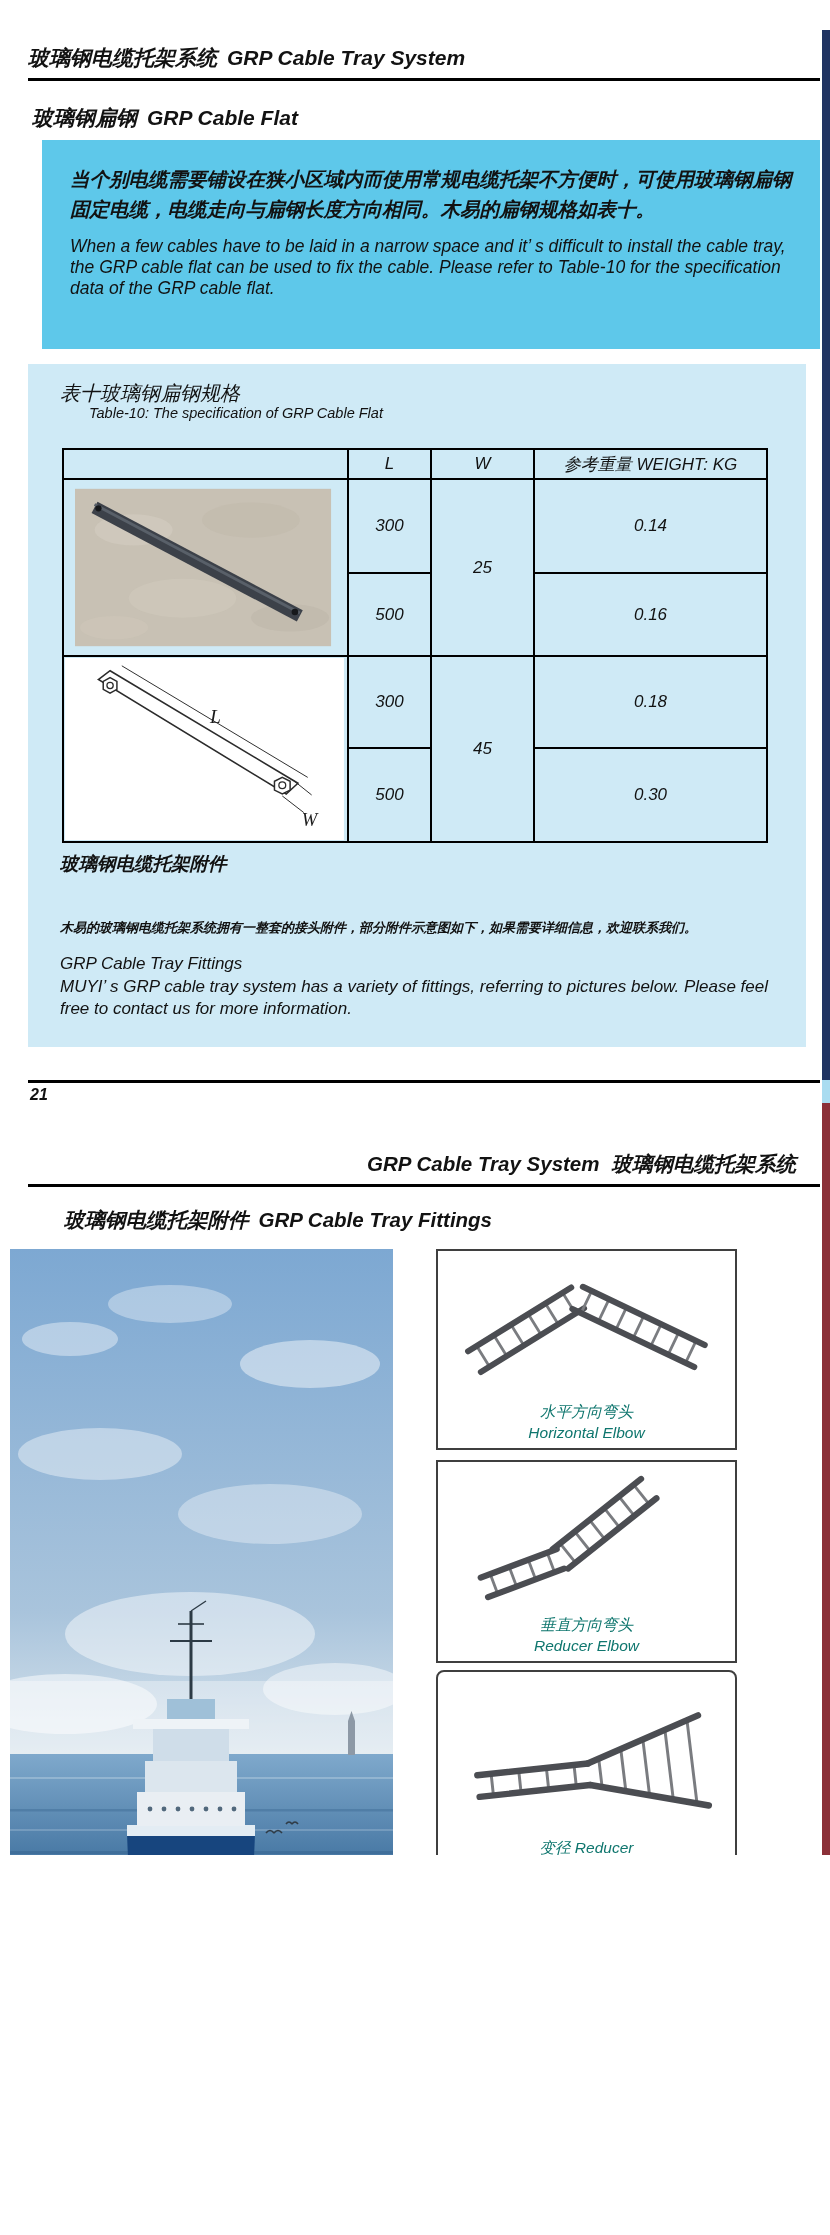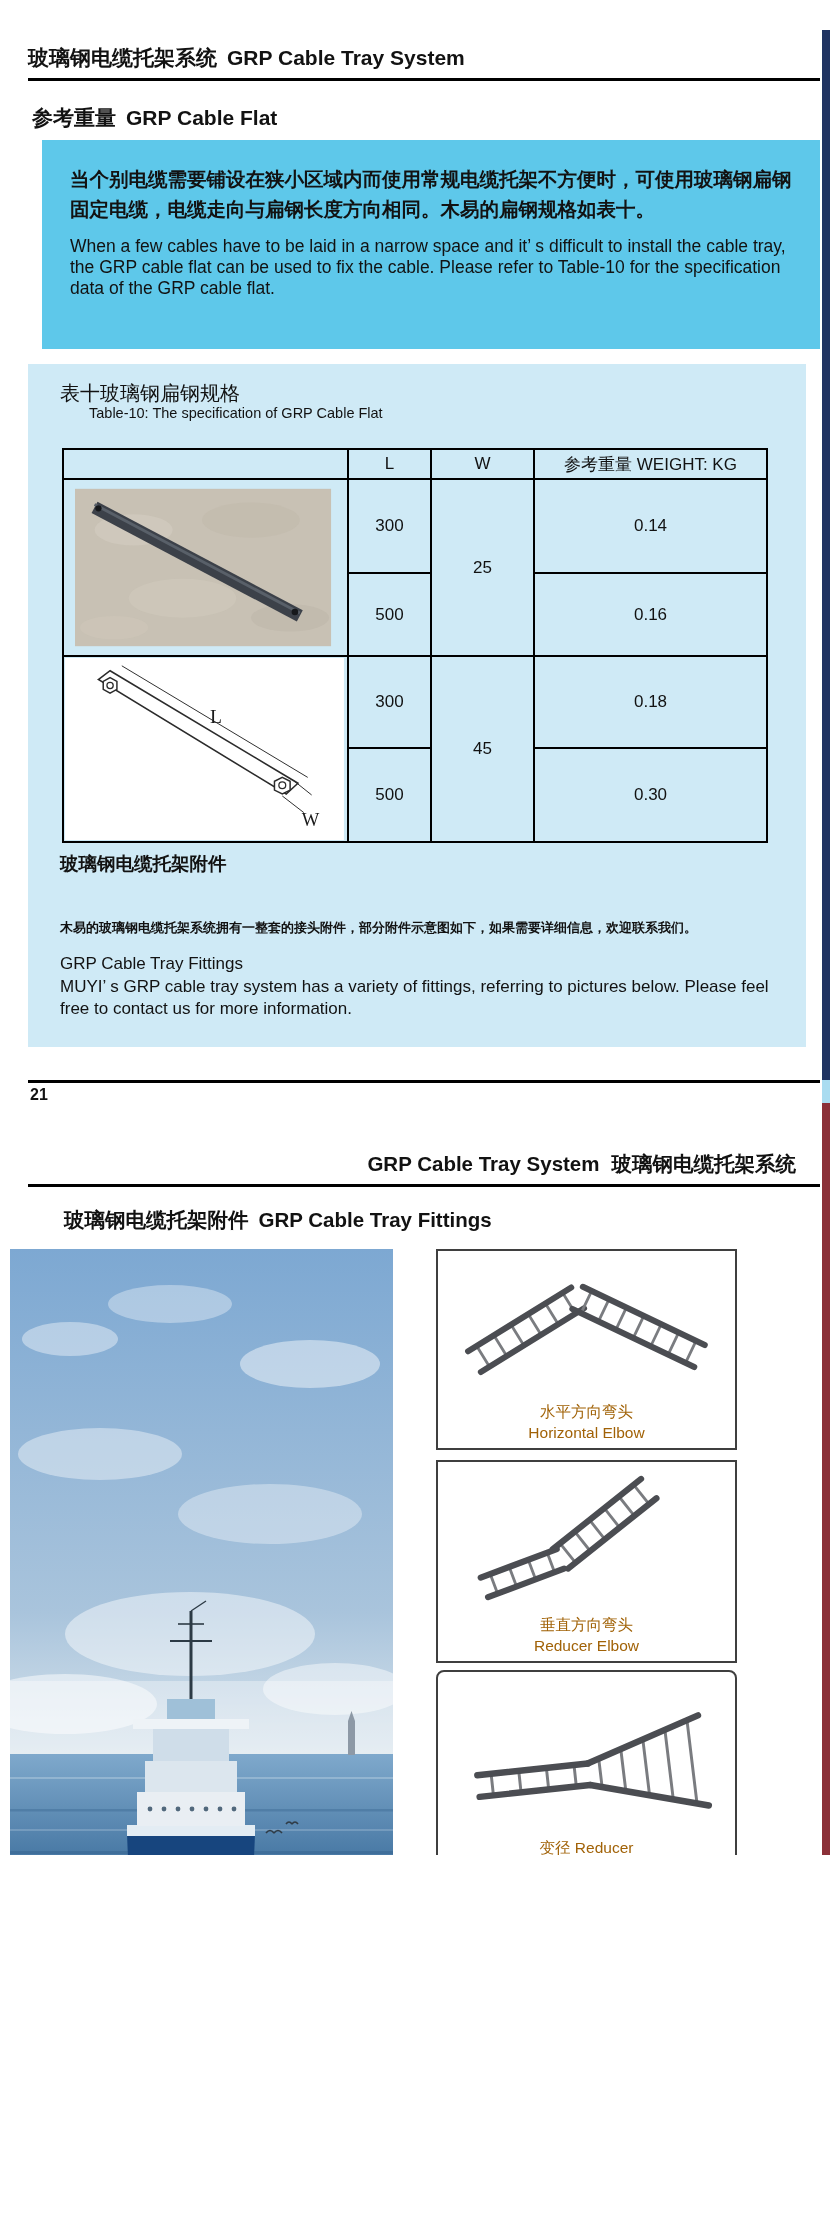--- a/index.html
+++ b/index.html
@@ -1,18 +1,18 @@
 <!DOCTYPE html>
 <html><head>
 <meta charset="utf-8">
 <style>
   html,body{margin:0;padding:0;background:#ffffff;}
   .sheet{
     position:relative;width:830px;height:1855px;background:#ffffff;
-    font-family:"Liberation Sans",sans-serif;color:#121212;overflow:hidden;
+    font-family:"Liberation Sans",sans-serif;color:#121212;overflow:hidden;font-style:italic;
   }
   .abs{position:absolute;}
   
   .strip{position:absolute;width:8px;left:822px;}
   .strip-navy{top:30px;height:1050px;background:#203462;}
   .strip-light{top:1080px;height:23px;background:#a9dcf0;}
   .strip-red{top:1103px;height:1132px;background:#8b3038;}
   
   .hdr{font-size:21px;font-weight:bold;white-space:nowrap;}
   .hdr .en{margin-left:10px;}
@@ -51,39 +51,39 @@
   .p2-hdr .zh{margin-left:12px;}
   .p2-section{left:64px;top:1206px;font-size:20.5px;font-weight:bold;white-space:nowrap;}
   .p2-section .en{margin-left:10px;}
   .ship{left:10px;top:1249px;width:383px;height:838px;}
   .ship svg{display:block;}
   .fitbox{
     left:436px;width:301px;background:#fff;border:2px solid #3f3f3f;
     box-sizing:border-box;display:flex;flex-direction:column;align-items:center;
   }
   .fitbox svg{display:block;width:296px;flex:0 0 auto;}
-  .fitlabel{font-size:15.5px;line-height:21px;text-align:center;color:#a16207;}
+  .fitlabel{font-size:15.5px;line-height:21px;text-align:center;color:#0f766e;}
   .band{left:0;top:2107px;width:830px;height:128px;background:#5ec8ea;}
 </style>
 </head>
 <body>
 
 <div class="sheet">
 
   <div class="strip strip-navy"></div>
   <div class="strip strip-light"></div>
   <div class="strip strip-red"></div>
 
   <div class="abs hdr" style="left:28px;top:44px;">
     <span class="zh">玻璃钢电缆托架系统</span><span class="en">GRP Cable Tray System</span>
   </div>
   <div class="rule" style="left:28px;top:78px;width:792px;"></div>
 
   <div class="abs hdr" style="left:32px;top:104px;">
-    <span class="zh">参考重量</span><span class="en">GRP Cable Flat</span>
+    <span class="zh">玻璃钢扁钢</span><span class="en">GRP Cable Flat</span>
   </div>
 
   <div class="abs intro-box">
     <div class="intro-zh">当个别电缆需要铺设在狭小区域内而使用常规电缆托架不方便时，可使用玻璃钢扁钢固定电缆，电缆走向与扁钢长度方向相同。木易的扁钢规格如表十。</div>
     <div class="intro-en">When a few cables have to be laid in a narrow space and it’ s difficult to install the cable tray, the GRP cable flat can be used to fix the cable. Please refer to Table-10 for the specification data of the GRP cable flat.</div>
   </div>
 
   <div class="abs panel">
     <div class="panel-title-zh">表十玻璃钢扁钢规格</div>
     <div class="panel-title-en">Table-10:  The specification of GRP Cable Flat</div>

